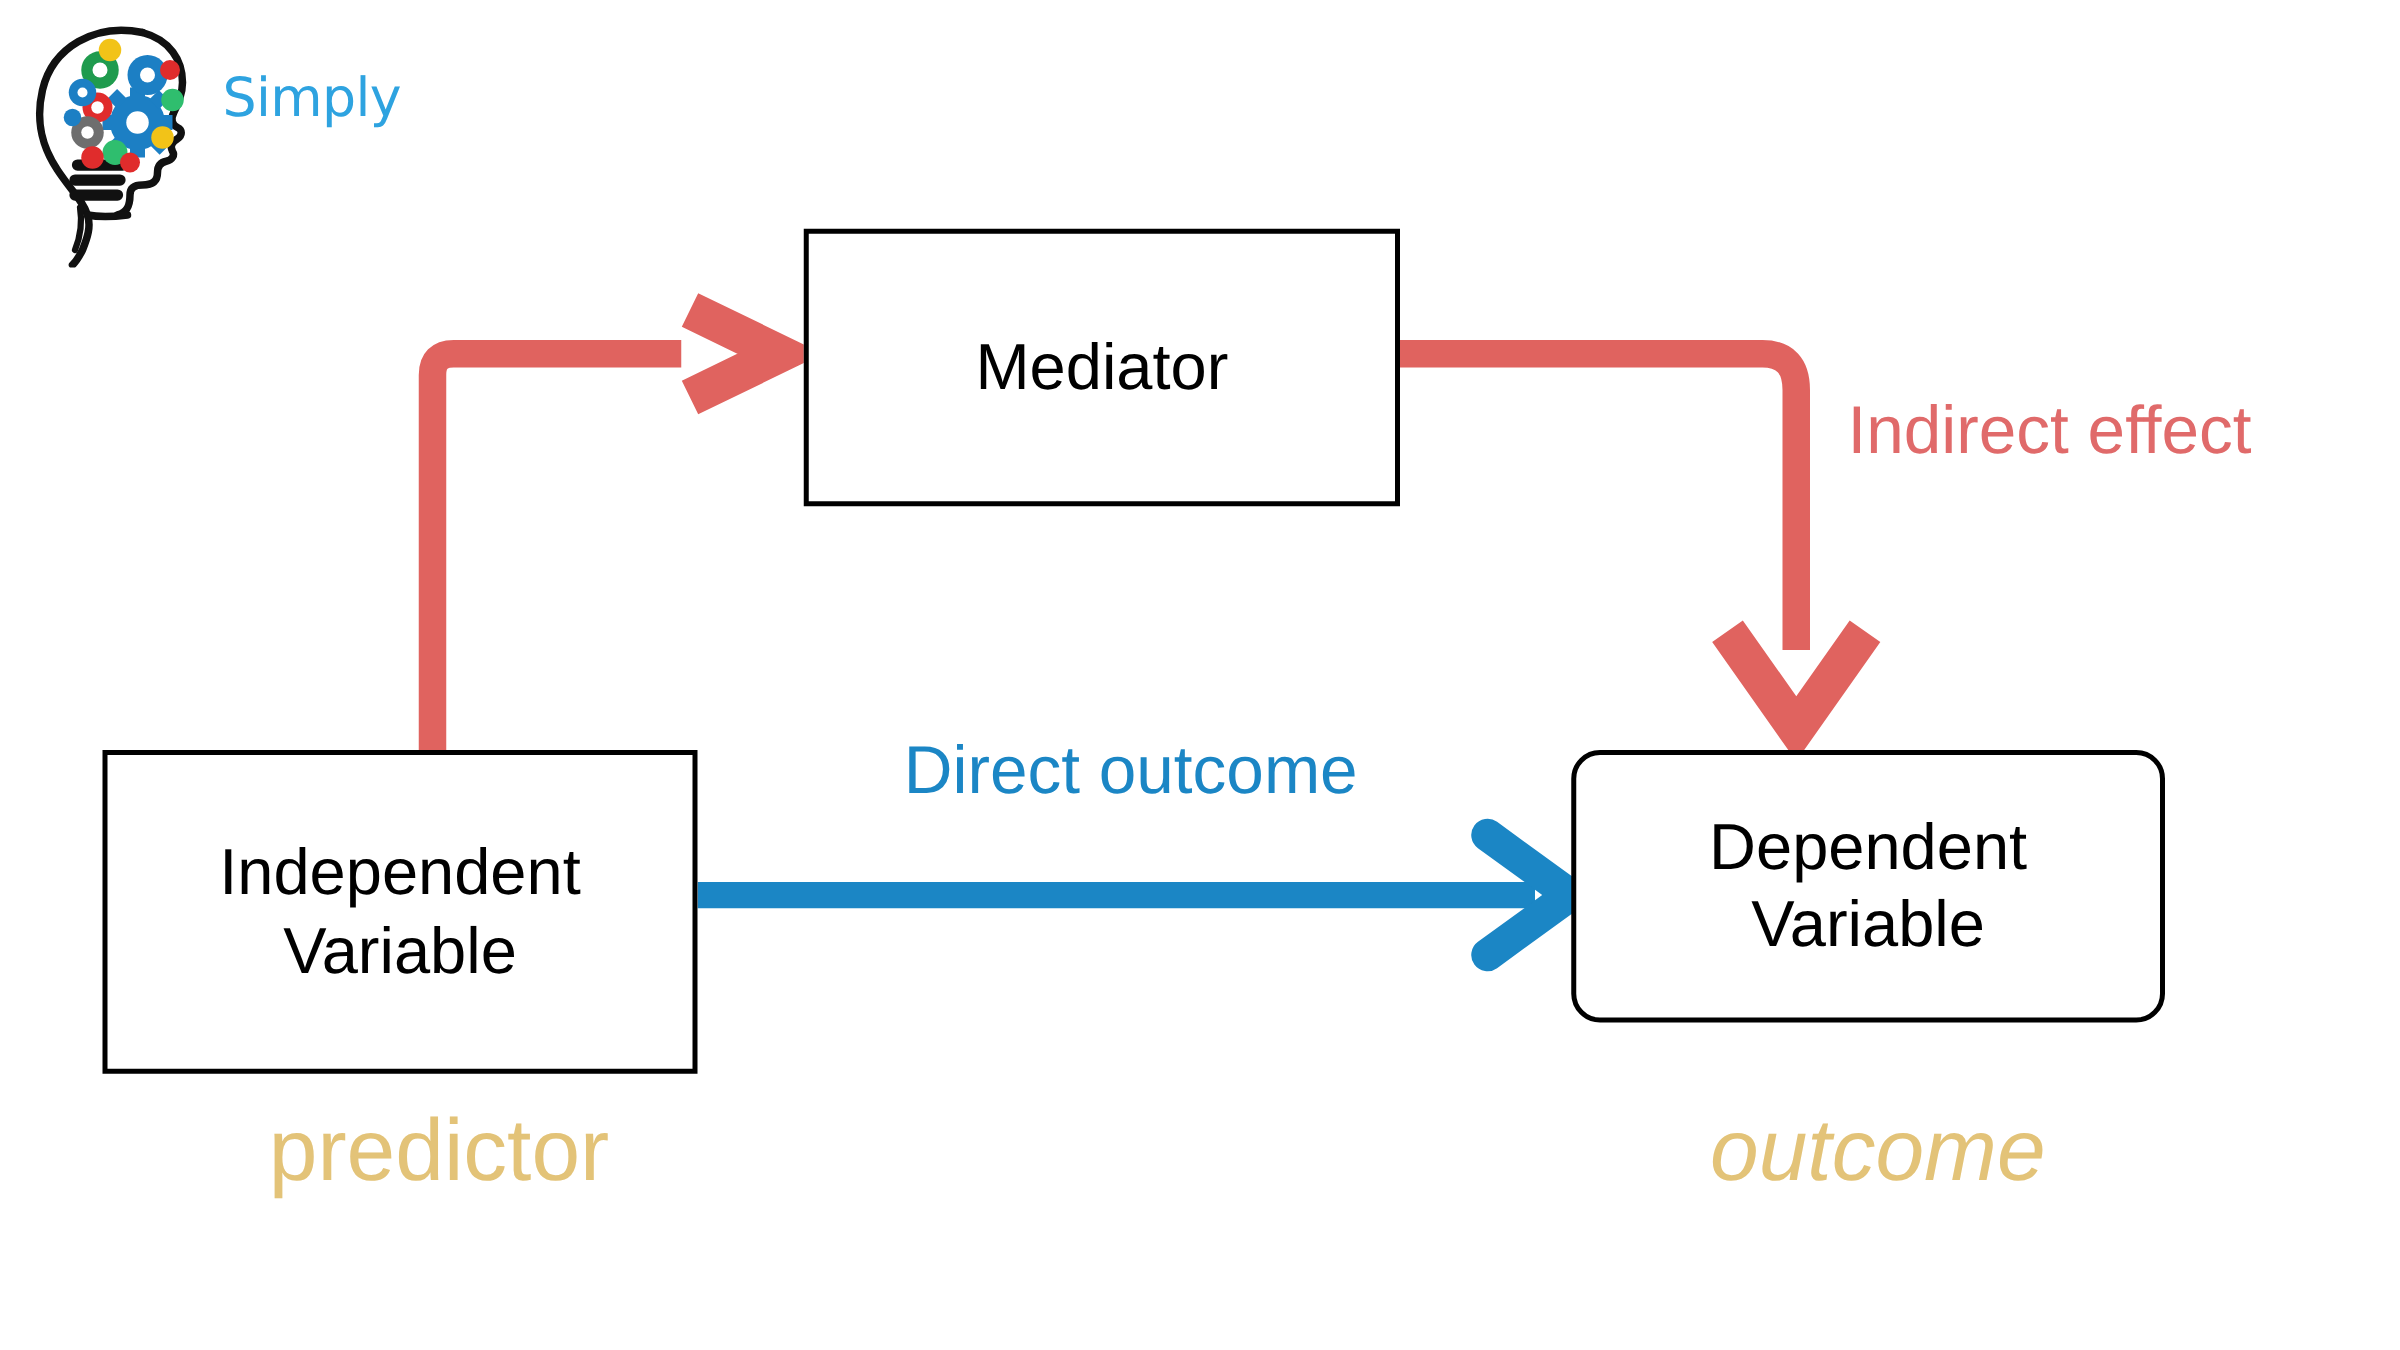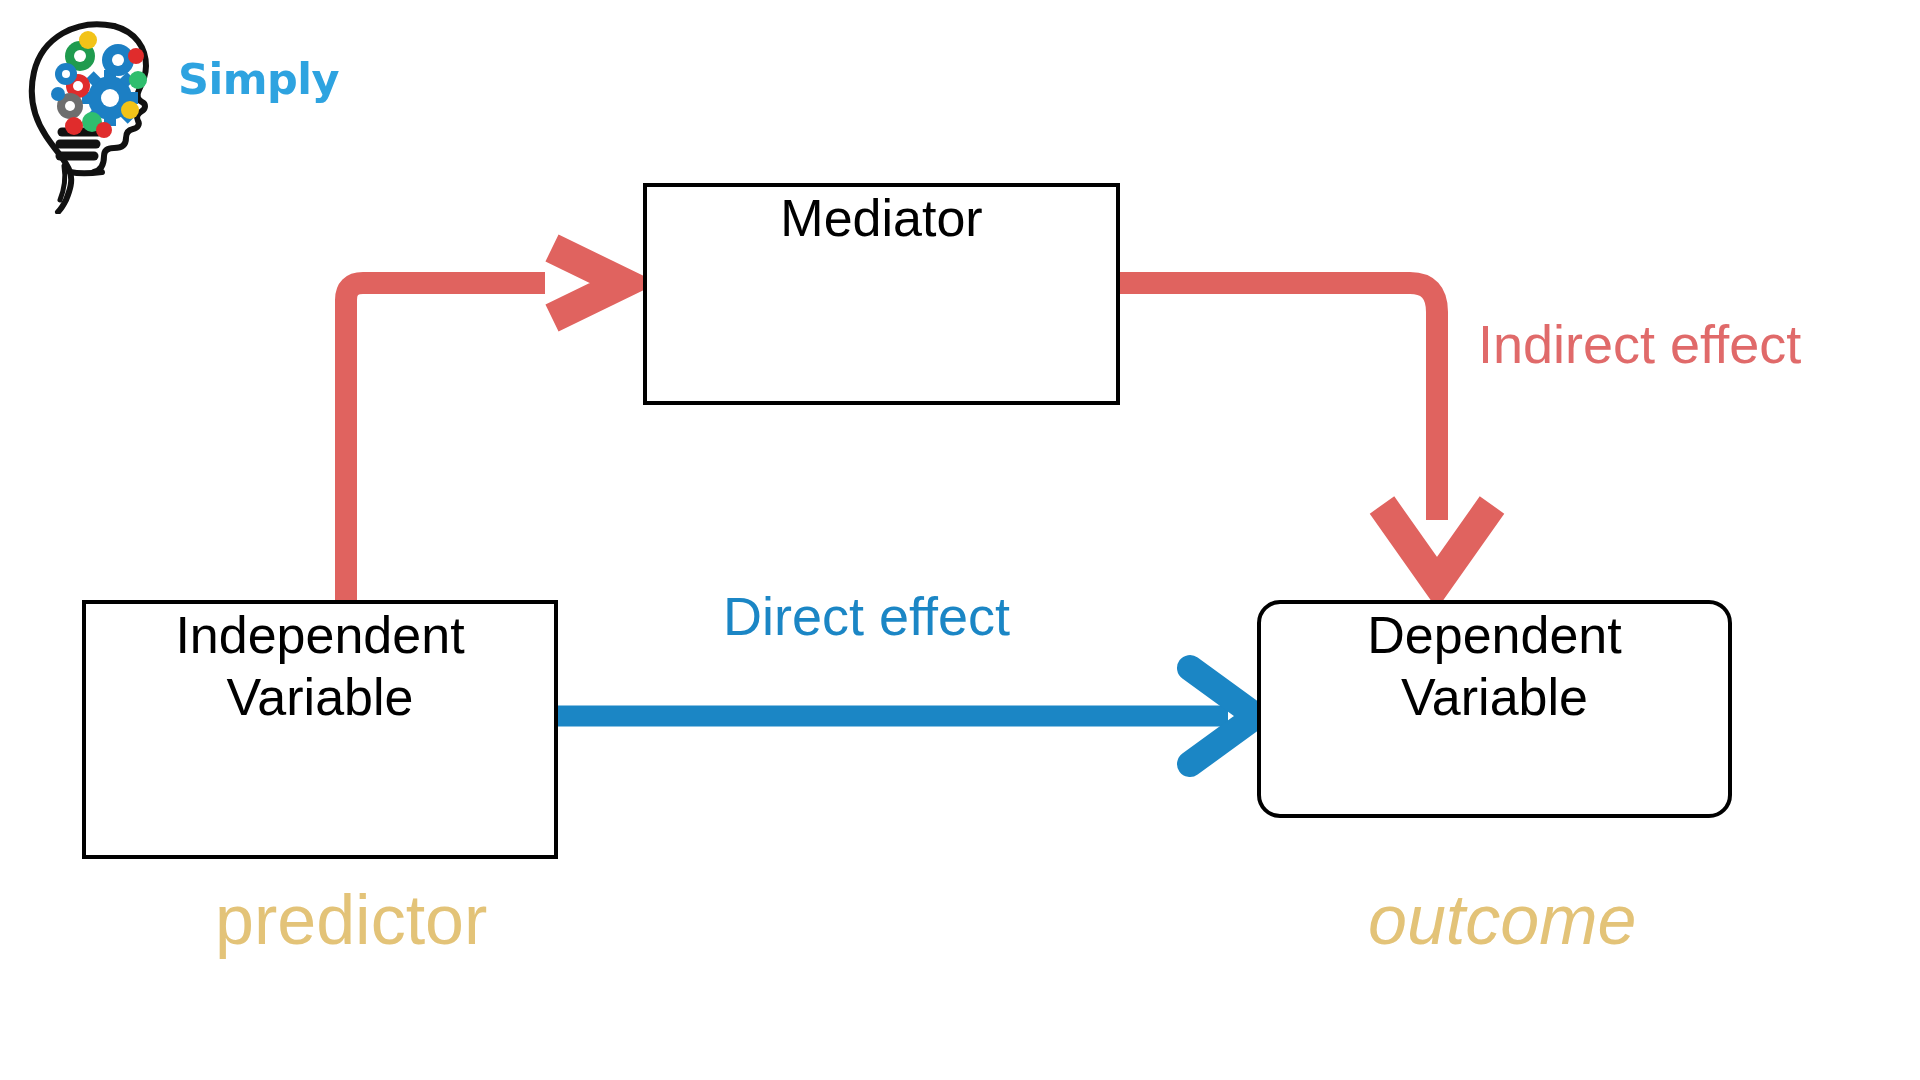--- a/index.html
+++ b/index.html
@@ -38,21 +38,21 @@
   #logo-wordmark {
     position: absolute;
     left: 160px;
     top: 44px;
     width: 280px;
     line-height: 1.0;
   }
   .logo-line1 {
     font-family: "DejaVu Sans", sans-serif;
     font-size: 43px;
-    font-weight: 700;
+    font-weight: 400;
     color: #2EA3E0;
     letter-spacing: -0.5px;
     display: block;
   }
   .logo-line2 {
     font-family: "DejaVu Sans", sans-serif;
     font-size: 43px;
     font-weight: 700;
     color: #2A2A8C;
     letter-spacing: -1px;
@@ -60,20 +60,21 @@
     margin-top: 3px;
   }
 
   
   .node-box {
     position: absolute;
     box-sizing: border-box;
     border: 4px solid #000000;
     background: #ffffff;
     display: flex;
+    align-items: center;
     justify-content: center;
     text-align: center;
     color: #000000;
     font-family: "Liberation Sans", sans-serif;
     font-size: 52px;
     line-height: 1.20;
     font-weight: 400;
     z-index: 5;
   }
   #box-mediator {
@@ -227,19 +228,19 @@
 Variable</span>
   </div>
 
   <div class="node-box" id="box-dv">
     <span class="node-label">Dependent
 Variable</span>
   </div>
 
   <div class="edge-label" id="label-indirect">Indirect effect</div>
 
-  <div class="edge-label" id="label-direct">Direct effect</div>
+  <div class="edge-label" id="label-direct">Direct outcome</div>
 
   <div class="role-label" id="label-predictor">predictor</div>
 
   <div class="role-label" id="label-outcome">outcome</div>
 
 </div>
 
 </body></html>

